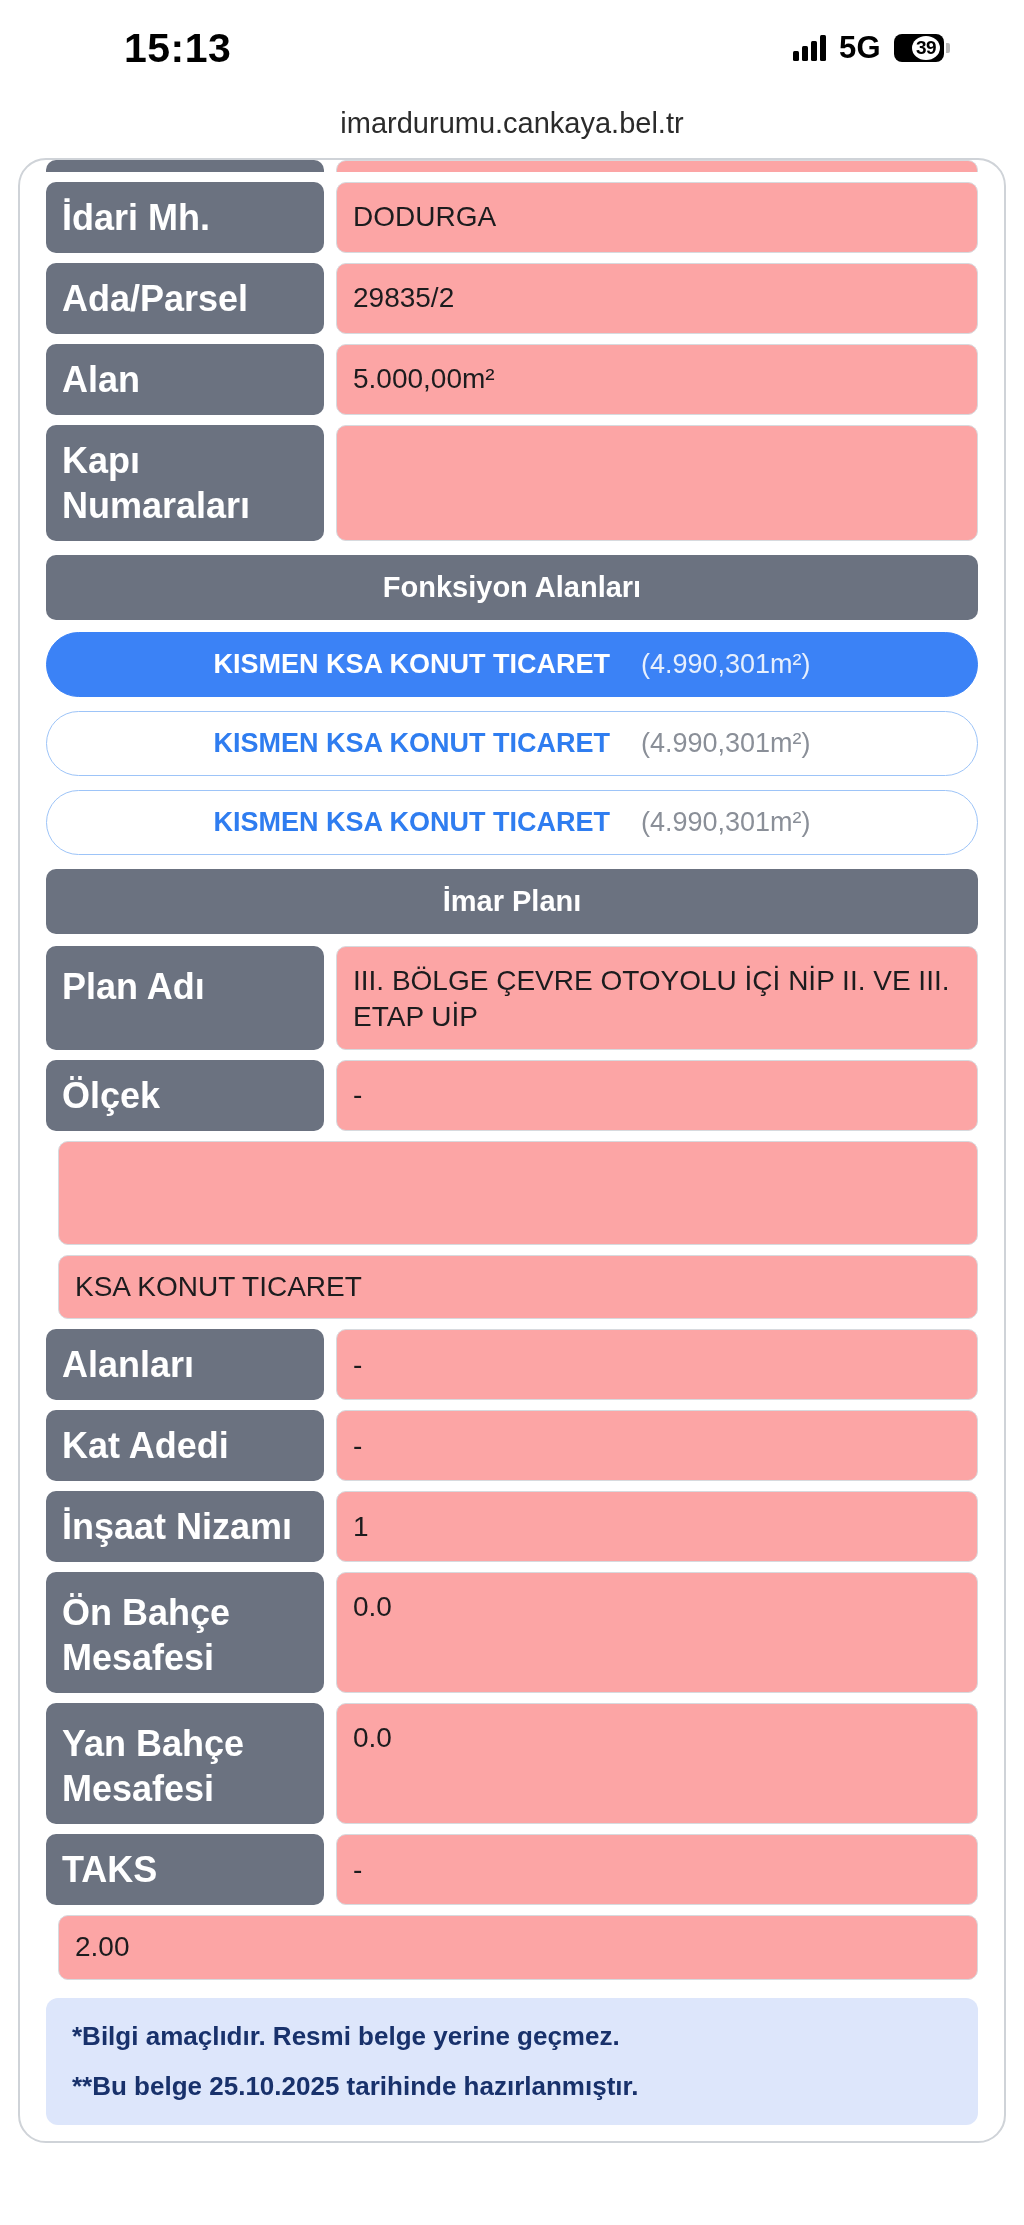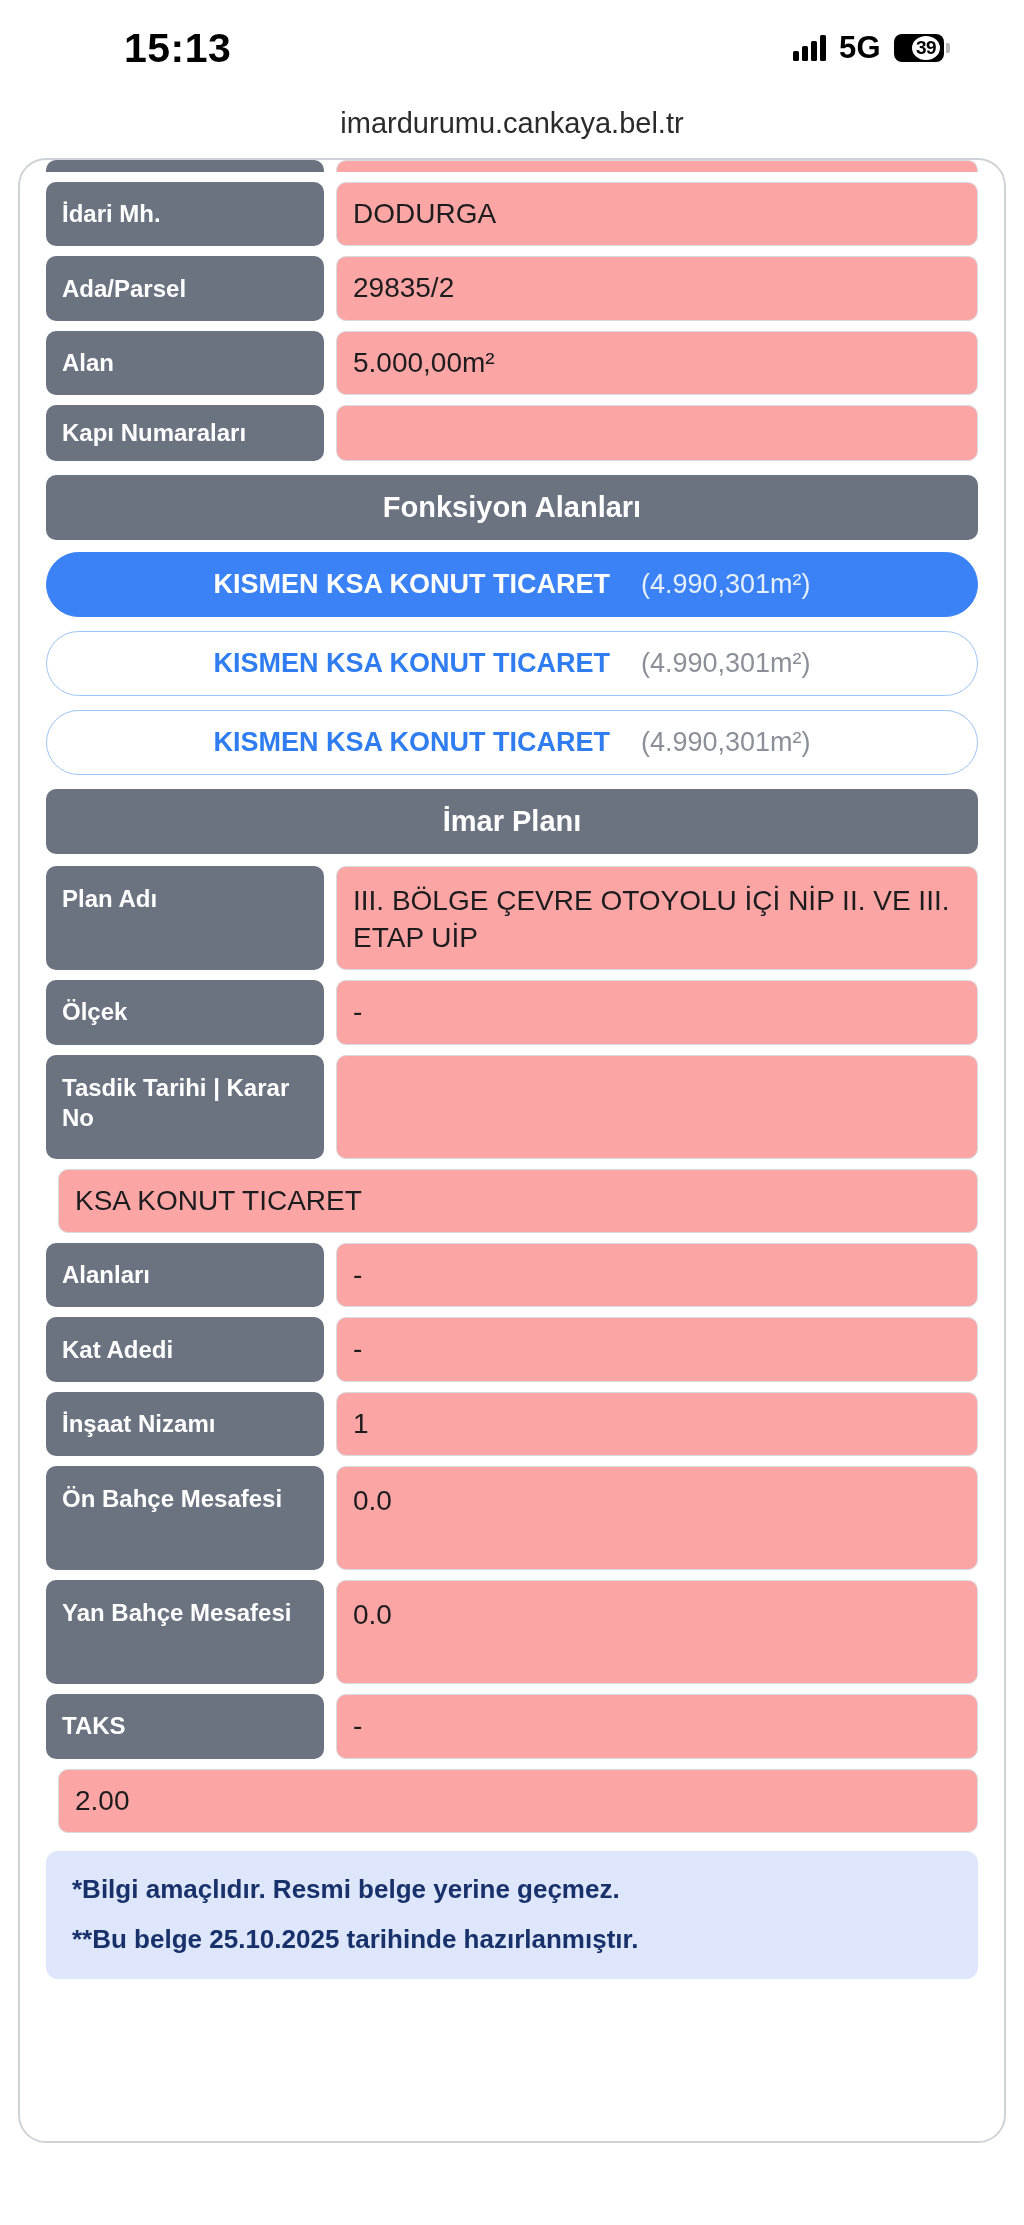--- a/index.html
+++ b/index.html
@@ -129,21 +129,21 @@
 
   .row {
     display: flex;
     align-items: stretch;
     margin-bottom: 10px;
   }
   .row .key {
     flex: 0 0 278px;
     background: #6b7280;
     color: #ffffff;
-    font-size: 24px;
+    font-size: 36px;
     font-weight: bold;
     border-radius: 10px;
     padding: 13px 16px;
     box-sizing: border-box;
     display: flex;
     align-items: center;
     line-height: 1.25;
   }
   .row .val {
     flex: 1 1 auto;
@@ -302,21 +302,20 @@
     <div class="rows">
       <div class="row tall" style="min-height:104px;">
         <div class="key" style="padding-top:18px;">Plan Adı</div>
         <div class="val" style="padding-top:16px;">III. BÖLGE ÇEVRE OTOYOLU İÇİ NİP II. VE III. ETAP UİP</div>
       </div>
       <div class="row">
         <div class="key">Ölçek</div>
         <div class="val">-</div>
       </div>
       <div class="row tall" style="min-height:104px;">
-        <div class="key" style="padding-top:18px;">Tasdik Tarihi | Karar No</div>
         <div class="val" style="padding-top:16px;"></div>
       </div>
       <div class="row">
         <div class="val">KSA KONUT TICARET</div>
       </div>
       <div class="row">
         <div class="key">Alanları</div>
         <div class="val">-</div>
       </div>
       <div class="row">

